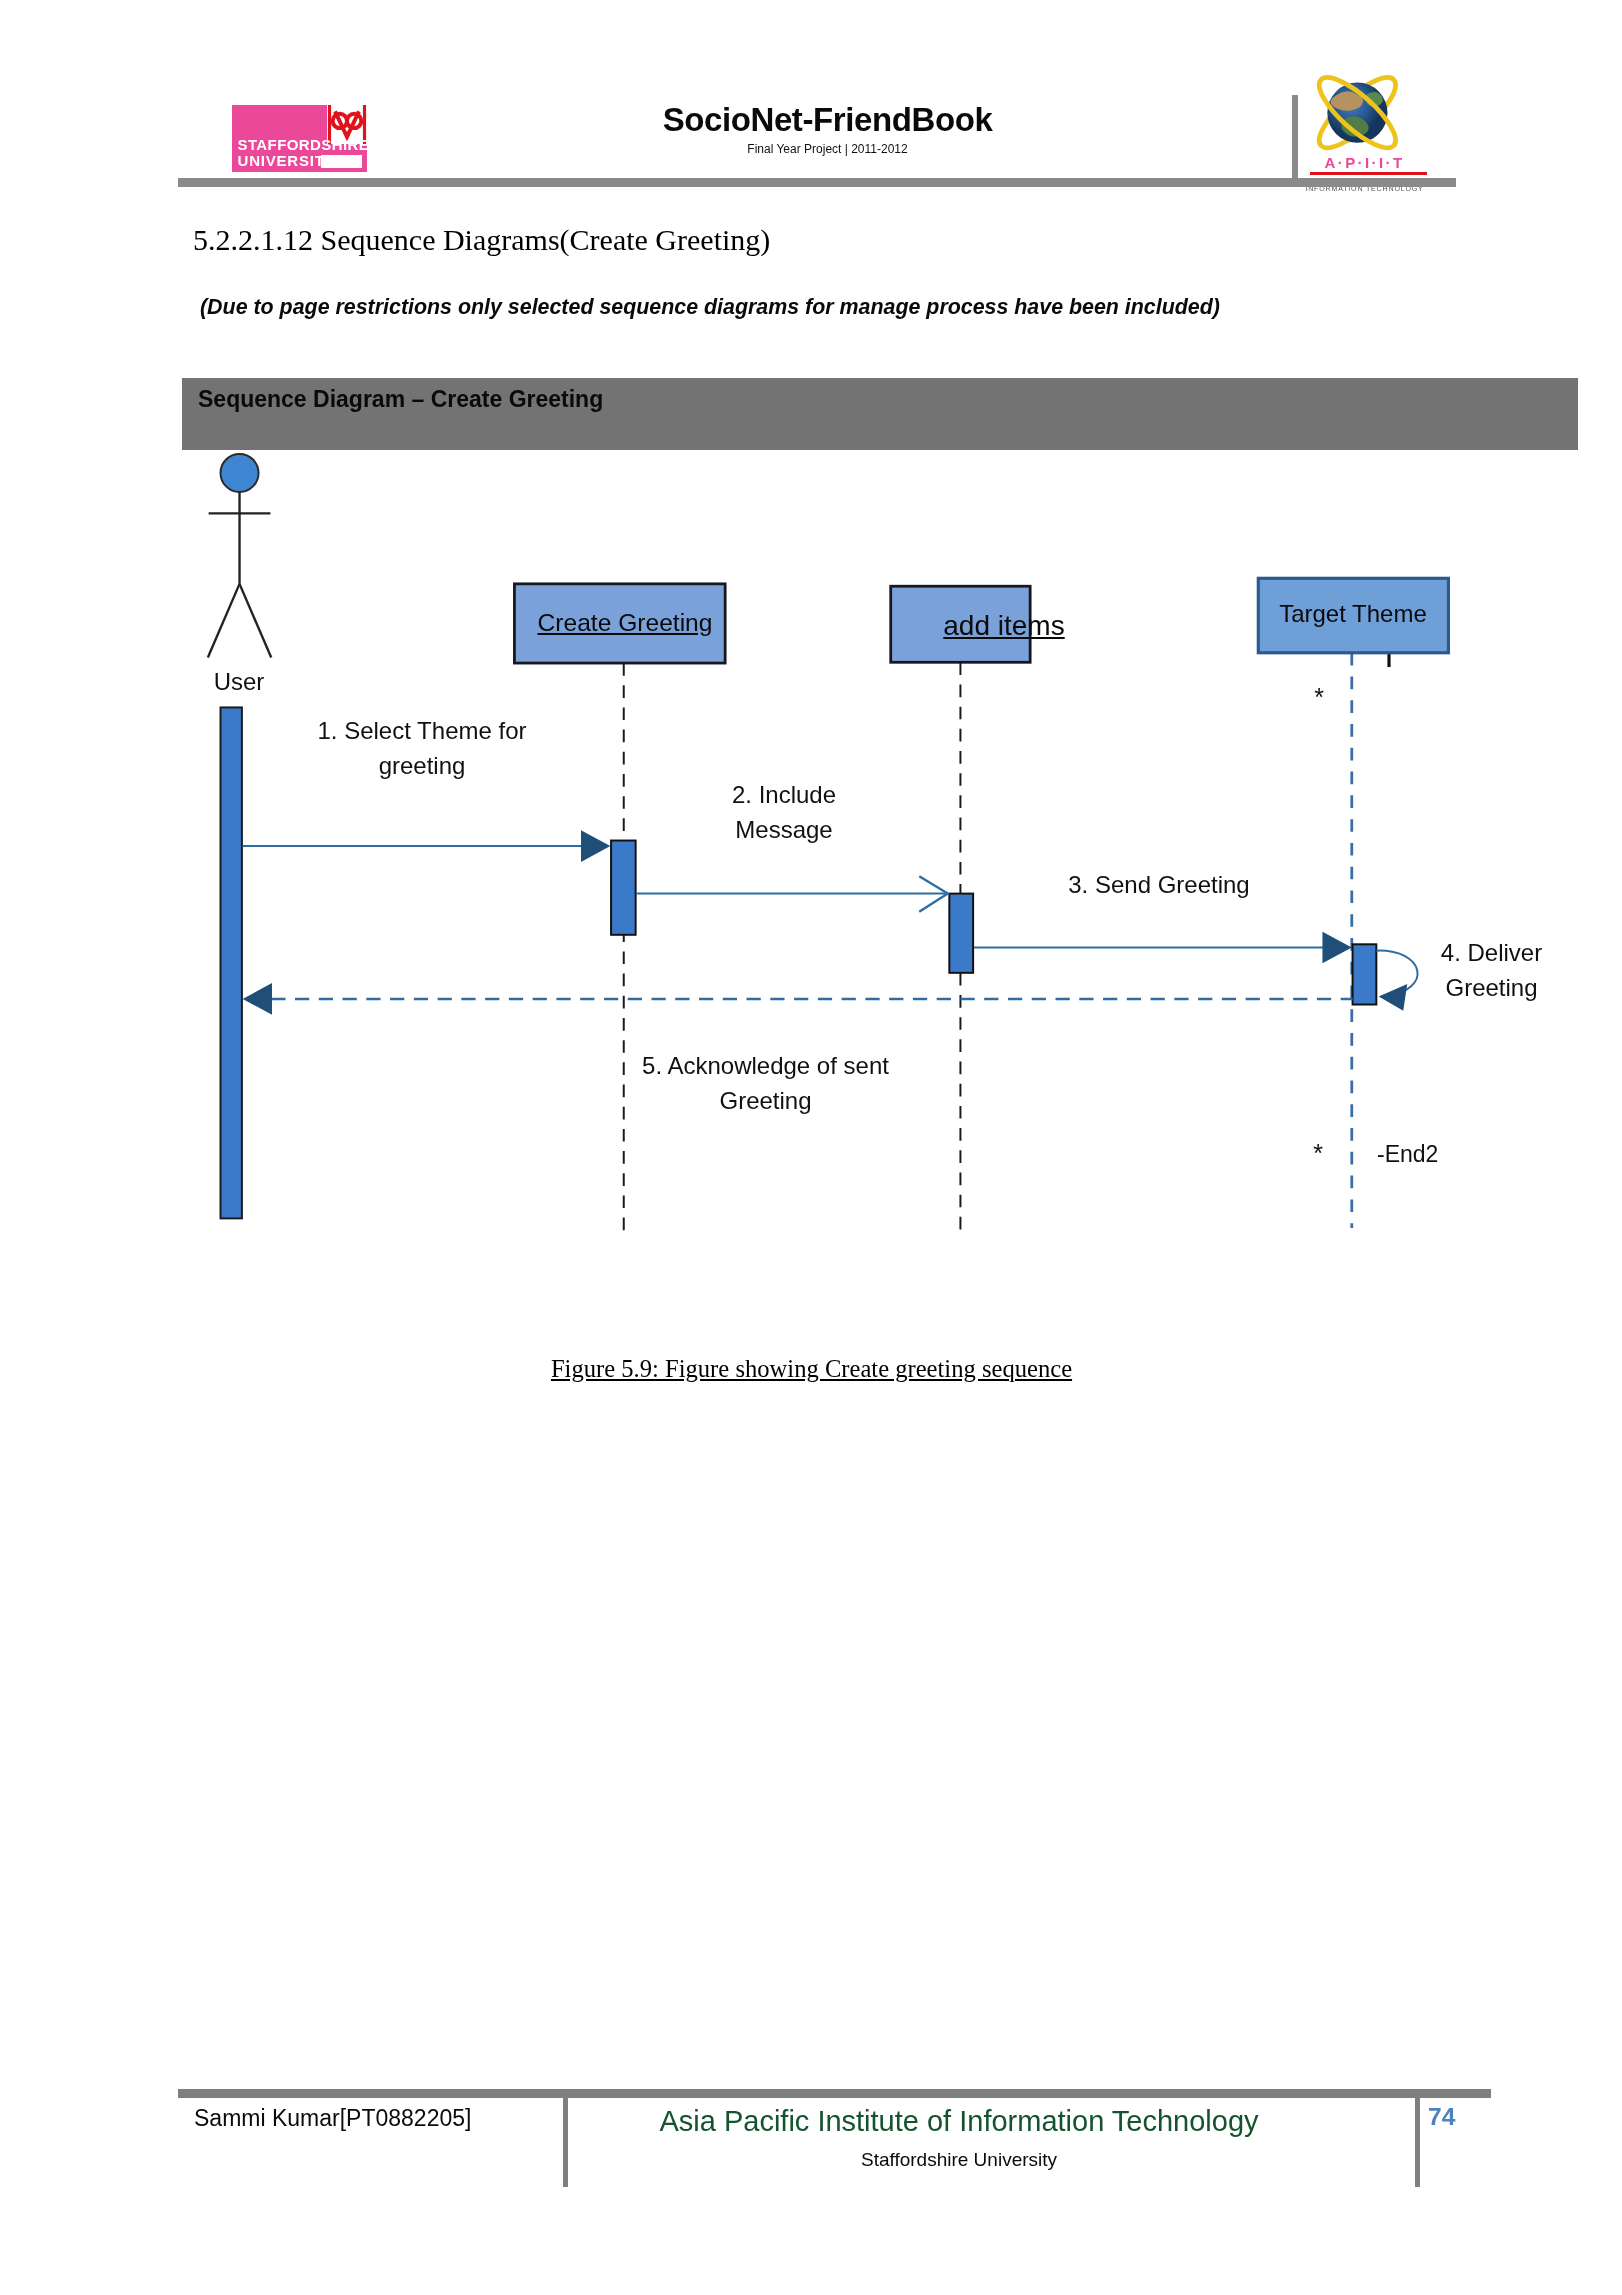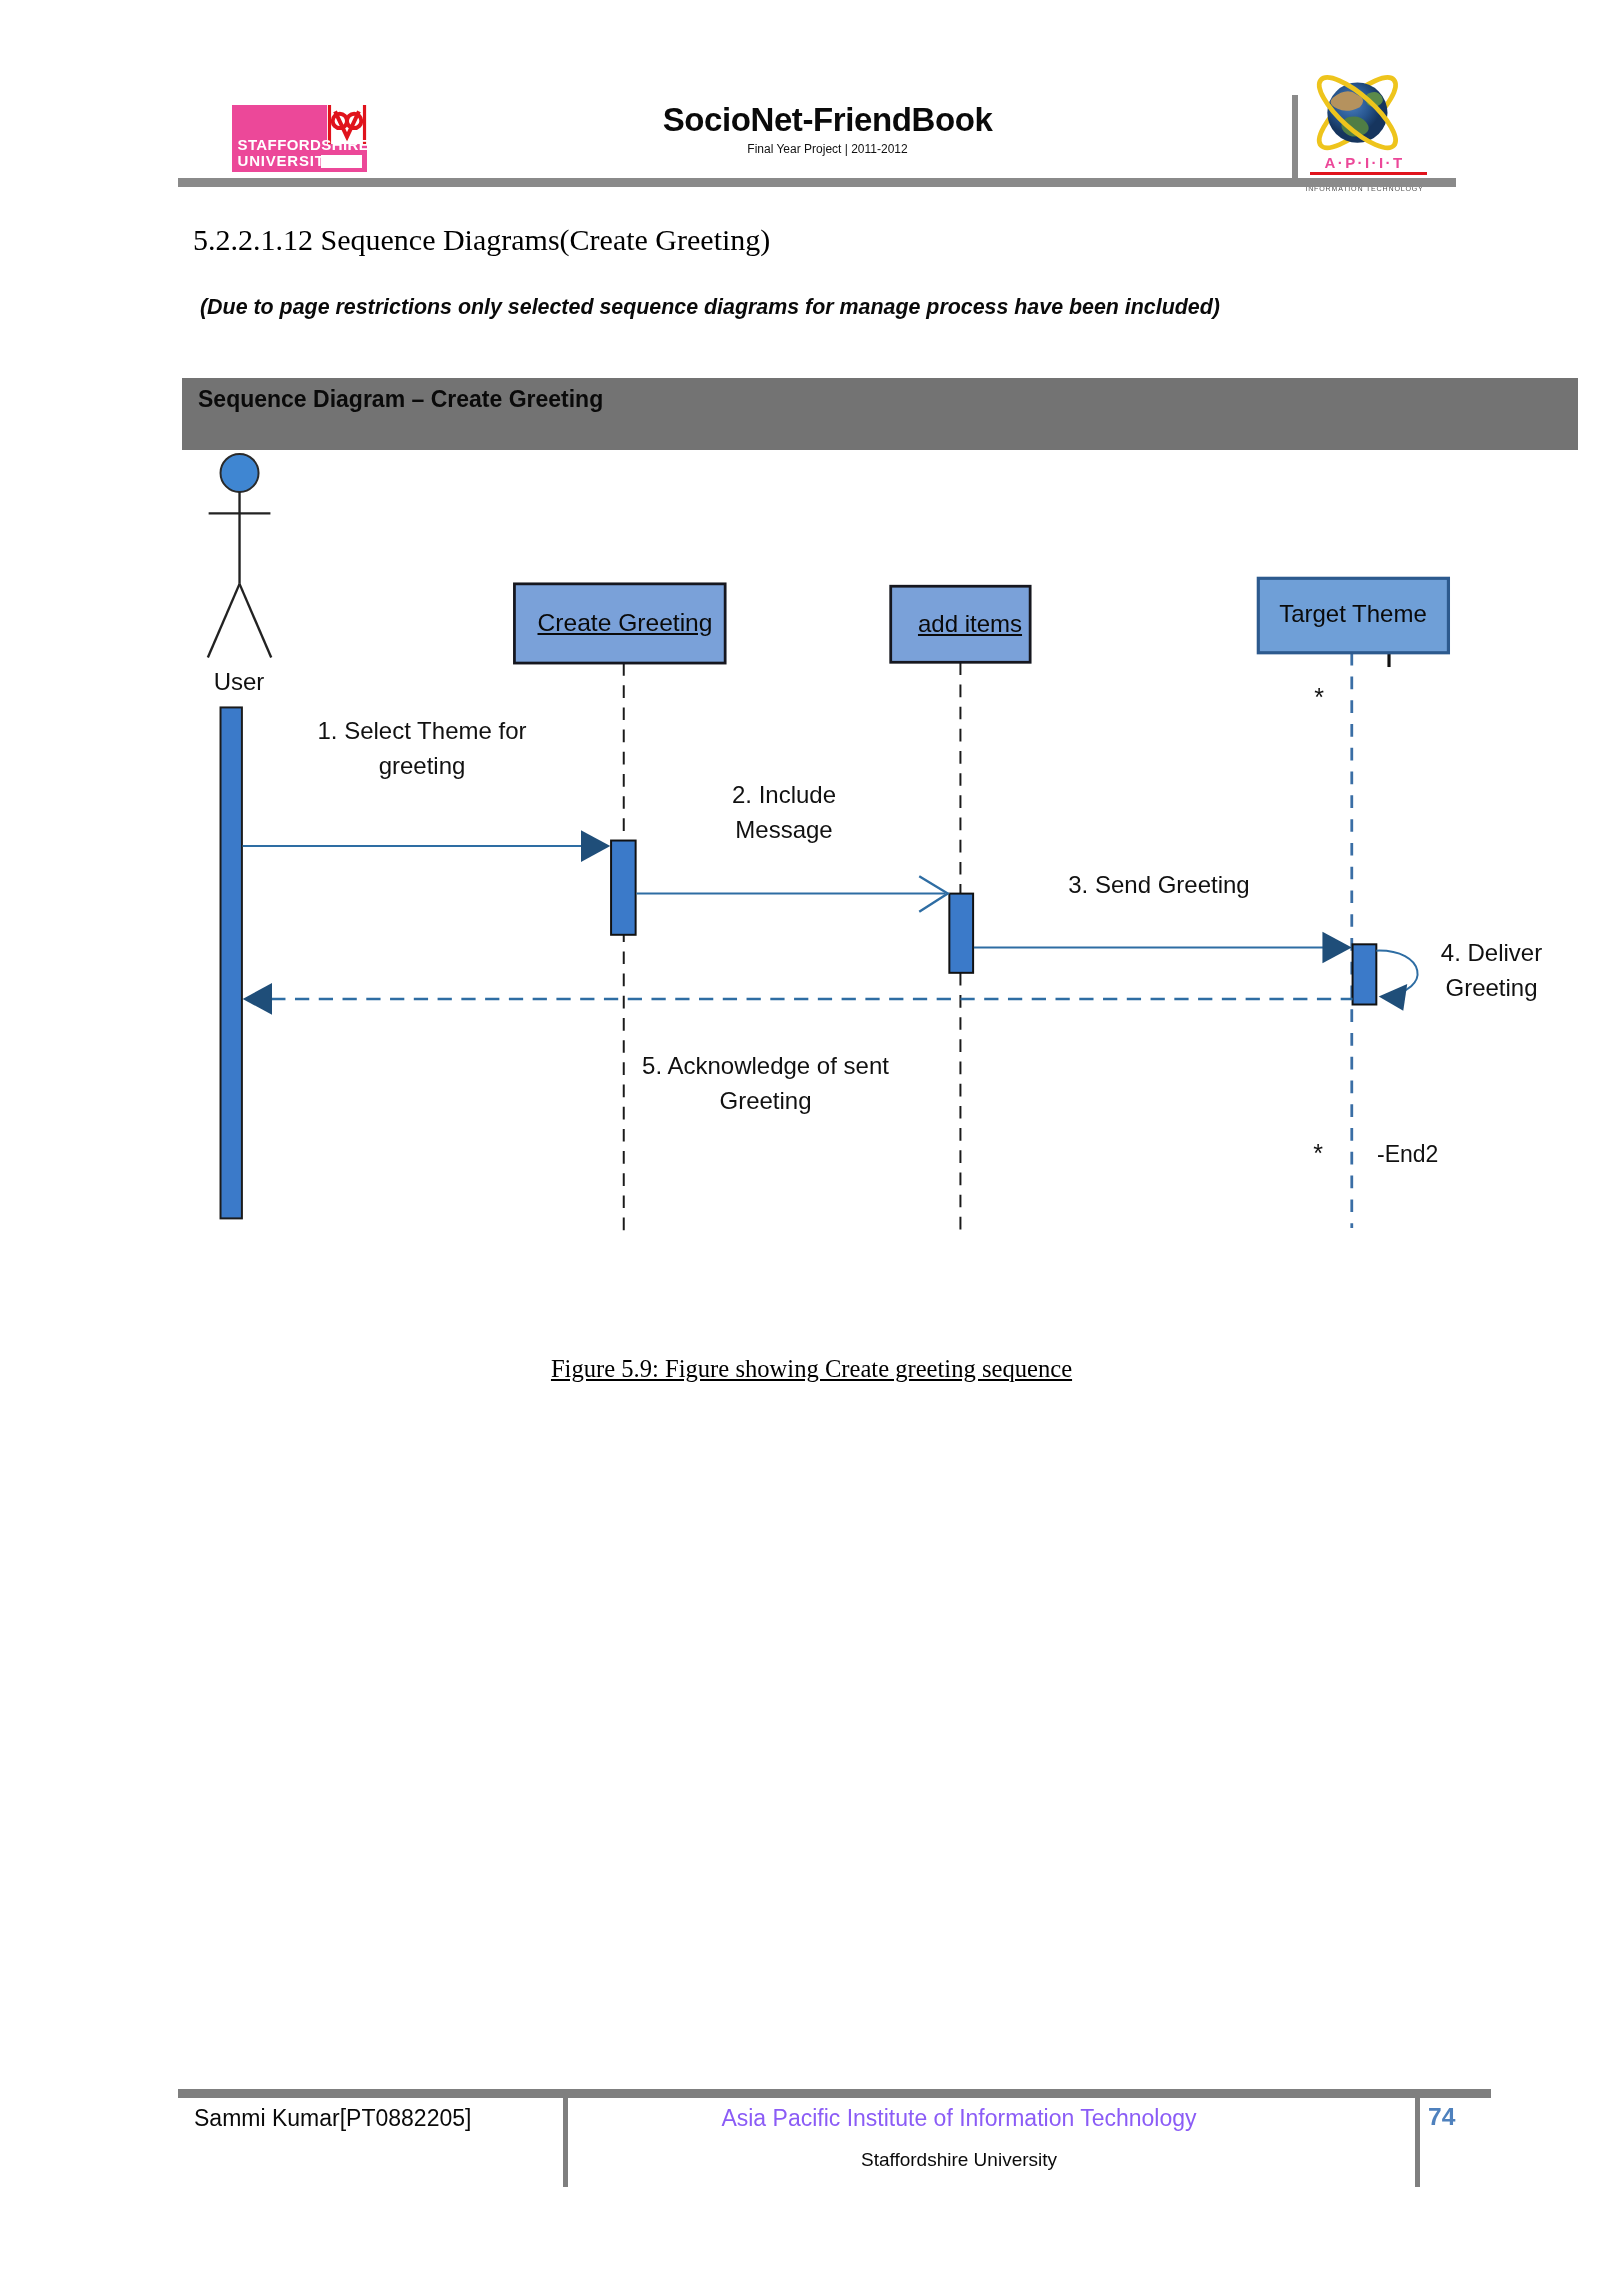--- a/index.html
+++ b/index.html
@@ -111,21 +111,21 @@
   <polygon points="306,1261 343,1241 343,1281" fill="#1f4e79"></polygon>
 
   <rect x="649" y="737" width="266" height="100" fill="#7aa1d9" stroke="#16171f" stroke-width="3.5"></rect>
   <rect x="1124" y="740" width="176" height="96" fill="#7aa1d9" stroke="#16171f" stroke-width="3.5"></rect>
   <rect x="1588" y="730" width="240" height="94" fill="#6f9fd7" stroke="#2d5a8e" stroke-width="4"></rect>
 </svg>
 
 <div class="abs ctr" style="left:190px;top:668px;width:98px;font-size:24px;color:#111;">User</div>
 
 <div class="abs ctr box-label u" style="left:514px;top:609px;width:222px;font-size:24.6px;">Create Greeting</div>
-<div class="abs ctr box-label u" style="left:891px;top:610px;width:158px;font-size:24px;">add items</div>
+<div class="abs ctr box-label u" style="left:891px;top:610px;width:158px;font-size:28px;padding-left:34px;">add items</div>
 <div class="abs ctr box-label" style="left:1258px;top:600px;width:190px;font-size:24px;">Target Theme</div>
 
 <div class="abs ctr" style="left:1303px;top:683px;width:32px;font-size:25px;color:#111;">*</div>
 
 <div class="abs ctr diagram-label" style="left:303px;top:713px;width:238px;">
   <div>1. Select Theme for</div>
   <div>greeting</div>
 </div>
 
 <div class="abs ctr diagram-label" style="left:665px;top:777px;width:238px;">
@@ -148,17 +148,17 @@
 </div>
 
 <div class="abs ctr" style="left:1302px;top:1139px;width:32px;font-size:25px;color:#111;">*</div>
 <div class="abs" style="left:1377px;top:1141px;font-size:23px;color:#111;">-End2</div>
 
 <div class="abs ctr u" style="left:257px;top:1355px;width:1109px;font-family:'Liberation Serif',serif;font-size:24.6px;color:#000;">Figure 5.9: Figure showing Create greeting sequence</div>
 
 <div class="abs footer-bar" style="left:178px;top:2089px;width:1313px;height:8.7px;"></div>
 <div class="abs" style="left:194px;top:2105px;font-size:23px;color:#0a0a0a;">Sammi Kumar[PT0882205]</div>
 <div class="abs footer-bar" style="left:563px;top:2098px;width:4.8px;height:89px;"></div>
-<div class="abs ctr" style="left:563px;top:2105px;width:792px;font-size:23px;color:#8b5cf6;">Asia Pacific Institute of Information Technology</div>
+<div class="abs ctr" style="left:563px;top:2105px;width:792px;font-size:29px;color:#14532d;">Asia Pacific Institute of Information Technology</div>
 <div class="abs ctr" style="left:563px;top:2149px;width:792px;font-size:19px;color:#0a0a0a;">Staffordshire University</div>
 <div class="abs footer-bar" style="left:1415px;top:2098px;width:4.8px;height:89px;"></div>
 <div class="abs" style="left:1428px;top:2103px;font-size:24.6px;font-weight:bold;color:#4f81bd;">74</div>
 
 
 </body></html>

